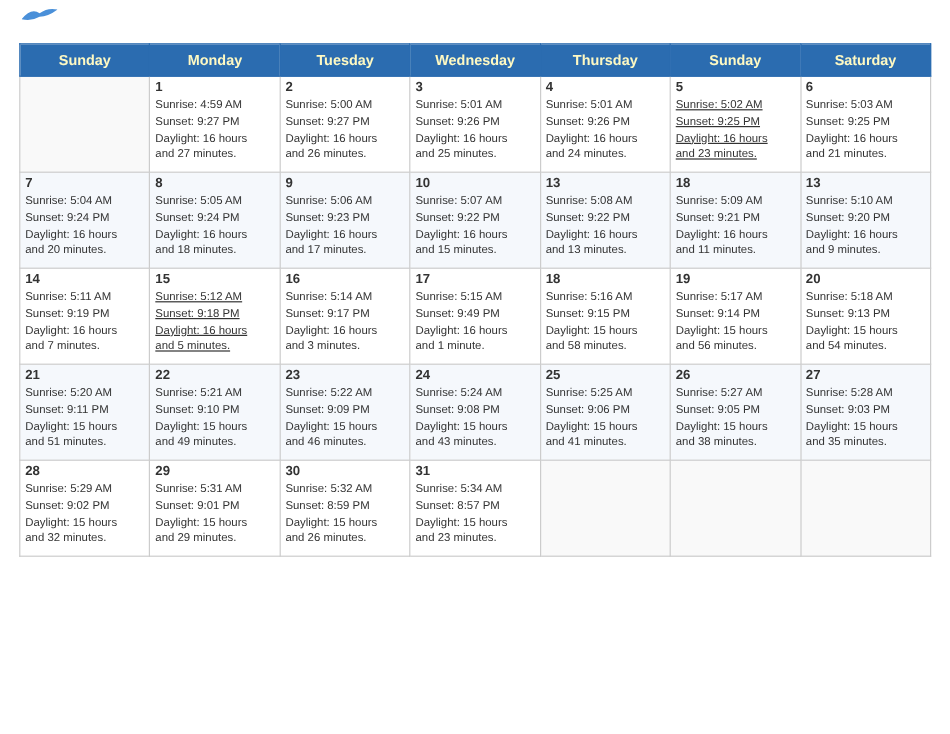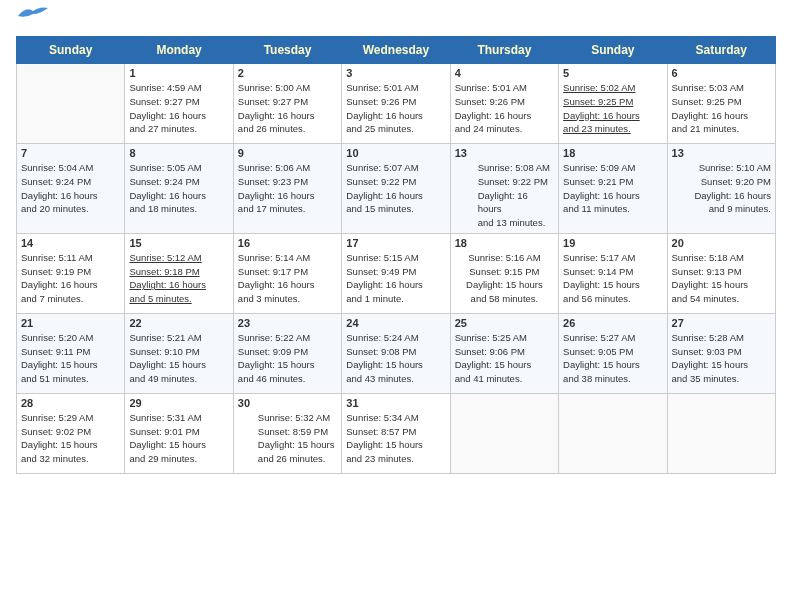--- a/index.html
+++ b/index.html
@@ -180,35 +180,35 @@
         </td>
         <td>
           <span class="day-num">10</span>
           <div class="day-info" style="white-space: pre-line;">Sunrise: 5:07 AM
 Sunset: 9:22 PM
 Daylight: 16 hours
 and 15 minutes.</div>
         </td>
         <td>
           <span class="day-num">13</span>
-          <div class="day-info" style="white-space: pre-line; margin-left: 23px;">Sunrise: 5:08 AM
+          <div class="day-info" style="white-space: pre-line;">Sunrise: 5:08 AM
 Sunset: 9:22 PM
 Daylight: 16 hours
 and 13 minutes.</div>
         </td>
         <td>
           <span class="day-num">18</span>
           <div class="day-info" style="white-space: pre-line;">Sunrise: 5:09 AM
 Sunset: 9:21 PM
 Daylight: 16 hours
 and 11 minutes.</div>
         </td>
         <td>
           <span class="day-num">13</span>
-          <div class="day-info" style="white-space: pre-line; text-align: right;">Sunrise: 5:10 AM
+          <div class="day-info" style="white-space: pre-line;">Sunrise: 5:10 AM
 Sunset: 9:20 PM
 Daylight: 16 hours
 and 9 minutes.</div>
         </td>
       </tr>
       <tr>
         <td>
           <span class="day-num">14</span>
           <div class="day-info" style="white-space: pre-line;">Sunrise: 5:11 AM
 Sunset: 9:19 PM
@@ -231,21 +231,21 @@
         </td>
         <td>
           <span class="day-num">17</span>
           <div class="day-info" style="white-space: pre-line;">Sunrise: 5:15 AM
 Sunset: 9:49 PM
 Daylight: 16 hours
 and 1 minute.</div>
         </td>
         <td>
           <span class="day-num">18</span>
-          <div class="day-info" style="white-space: pre-line; text-align: center;">Sunrise: 5:16 AM
+          <div class="day-info" style="white-space: pre-line;">Sunrise: 5:16 AM
 Sunset: 9:15 PM
 Daylight: 15 hours
 and 58 minutes.</div>
         </td>
         <td>
           <span class="day-num">19</span>
           <div class="day-info" style="white-space: pre-line;">Sunrise: 5:17 AM
 Sunset: 9:14 PM
 Daylight: 15 hours
 and 56 minutes.</div>
@@ -319,21 +319,21 @@
         </td>
         <td>
           <span class="day-num">29</span>
           <div class="day-info" style="white-space: pre-line;">Sunrise: 5:31 AM
 Sunset: 9:01 PM
 Daylight: 15 hours
 and 29 minutes.</div>
         </td>
         <td>
           <span class="day-num">30</span>
-          <div class="day-info" style="white-space: pre-line; margin-left: 20px;">Sunrise: 5:32 AM
+          <div class="day-info" style="white-space: pre-line;">Sunrise: 5:32 AM
 Sunset: 8:59 PM
 Daylight: 15 hours
 and 26 minutes.</div>
         </td>
         <td>
           <span class="day-num">31</span>
           <div class="day-info" style="white-space: pre-line;">Sunrise: 5:34 AM
 Sunset: 8:57 PM
 Daylight: 15 hours
 and 23 minutes.</div>

